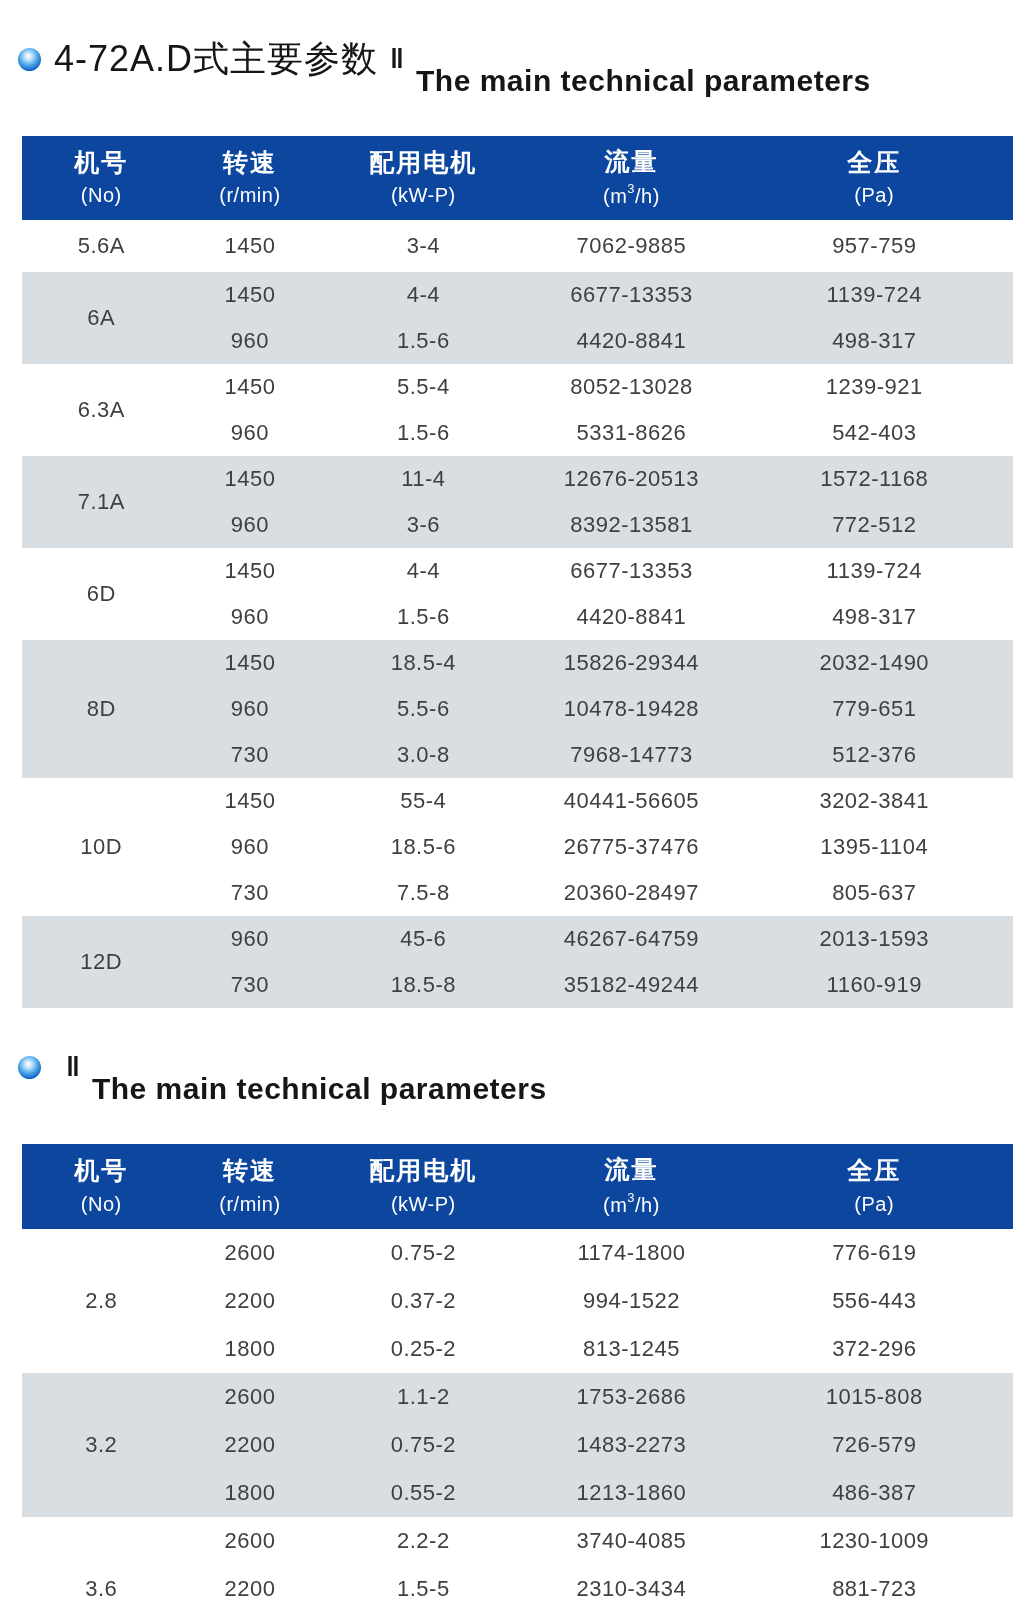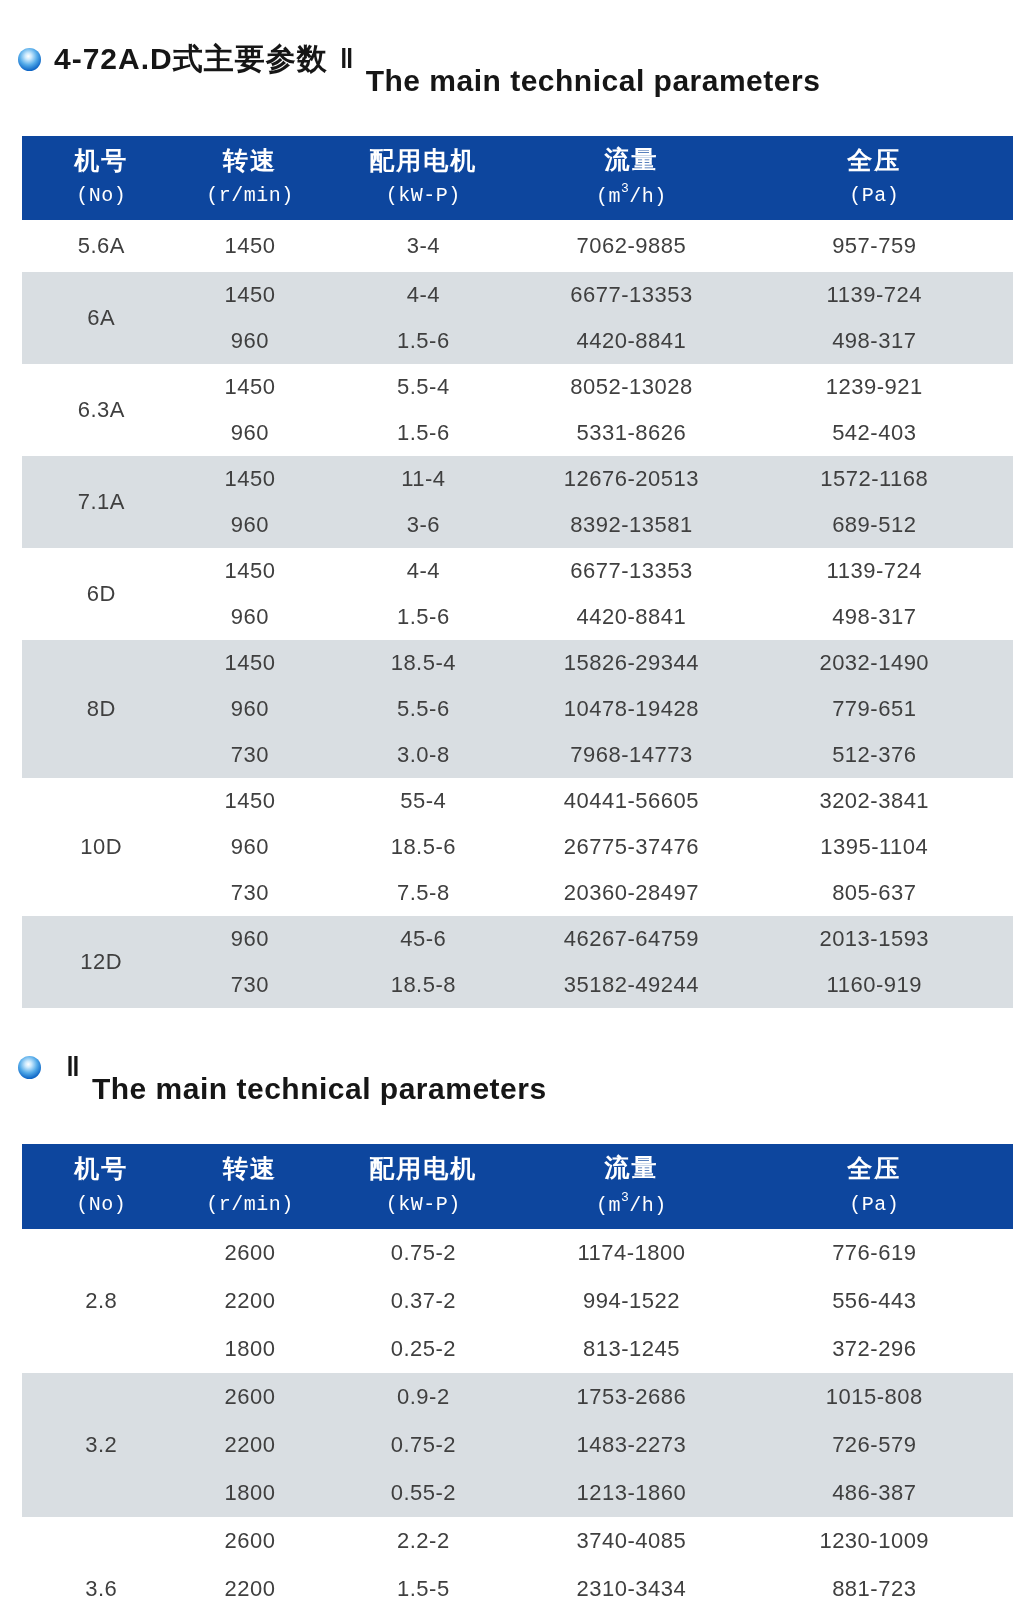--- a/index.html
+++ b/index.html
@@ -9,32 +9,32 @@
   }
   .page { position:relative; width:1035px; height:1600px; }
 
   .section-title {
     display:flex; align-items:center; margin-left:18px; padding-top:20px;
   }
   .bullet {
     flex:0 0 auto; width:23px; height:23px; border-radius:50%; margin-right:13px;
     background:radial-gradient(circle at 45% 36%, #ffffff 0%, #cdeafd 16%, #54abe9 45%, #0e66c6 74%, #084a9e 100%);
   }
-  .title-zh { font-size:30px; font-weight:bold; color:#161616; letter-spacing:1px; white-space:nowrap; }
+  .title-zh { font-size:36px; font-weight:normal; color:#161616; letter-spacing:1px; white-space:nowrap; }
   .title-sep { font-size:28px; font-weight:bold; color:#161616; margin:0 12px; }
   .title-en { font-size:30px; font-weight:bold; color:#161616; letter-spacing:0.5px; white-space:nowrap;margin-top:44px; }
 
   .data-table {
     width:991px; margin:38px 22px 0 22px;
     border-collapse:collapse; table-layout:fixed;
   }
   .data-table thead tr { background:#0d469e; }
   .t1 thead tr { height:84px; }
   .t2 thead tr { height:85px; }
-  .data-table th { font-weight:normal; color:#ffffff; text-align:center; vertical-align:middle; padding:0;font-family:Liberation Mono, monospace; }
+  .data-table th { font-weight:normal; color:#ffffff; text-align:center; vertical-align:middle; padding:0; }
   .data-table th .zh { font-size:25px; font-weight:600; letter-spacing:2px; line-height:1.1; }
   .data-table th .unit { font-size:20px; font-weight:400; margin-top:8px; letter-spacing:0.5px; }
   .data-table th .unit sup { font-size:13px; position:relative; top:-2px; }
 
   .data-table tbody td {
     font-size:22px; color:#3f3f3f; text-align:center; vertical-align:middle;
     padding:0; letter-spacing:0.5px;
   }
   .t1 tbody tr { height:46px; }
   .t1 tbody tr.first-row { height:52px; }
@@ -125,21 +125,21 @@
           <td rowspan="2">7.1A</td>
           <td>1450</td>
           <td>11-4</td>
           <td>12676-20513</td>
           <td>1572-1168</td>
         </tr>
         <tr class="g-alt">
           <td>960</td>
           <td>3-6</td>
           <td>8392-13581</td>
-          <td>689-512</td>
+          <td>772-512</td>
         </tr>
         <tr class="g-plain">
           <td rowspan="2">6D</td>
           <td>1450</td>
           <td>4-4</td>
           <td>6677-13353</td>
           <td>1139-724</td>
         </tr>
         <tr class="g-plain">
           <td>960</td>
@@ -255,21 +255,21 @@
         </tr>
         <tr class="g-plain">
           <td>1800</td>
           <td>0.25-2</td>
           <td>813-1245</td>
           <td>372-296</td>
         </tr>
         <tr class="g-alt">
           <td rowspan="3">3.2</td>
           <td>2600</td>
-          <td>0.9-2</td>
+          <td>1.1-2</td>
           <td>1753-2686</td>
           <td>1015-808</td>
         </tr>
         <tr class="g-alt">
           <td>2200</td>
           <td>0.75-2</td>
           <td>1483-2273</td>
           <td>726-579</td>
         </tr>
         <tr class="g-alt">

